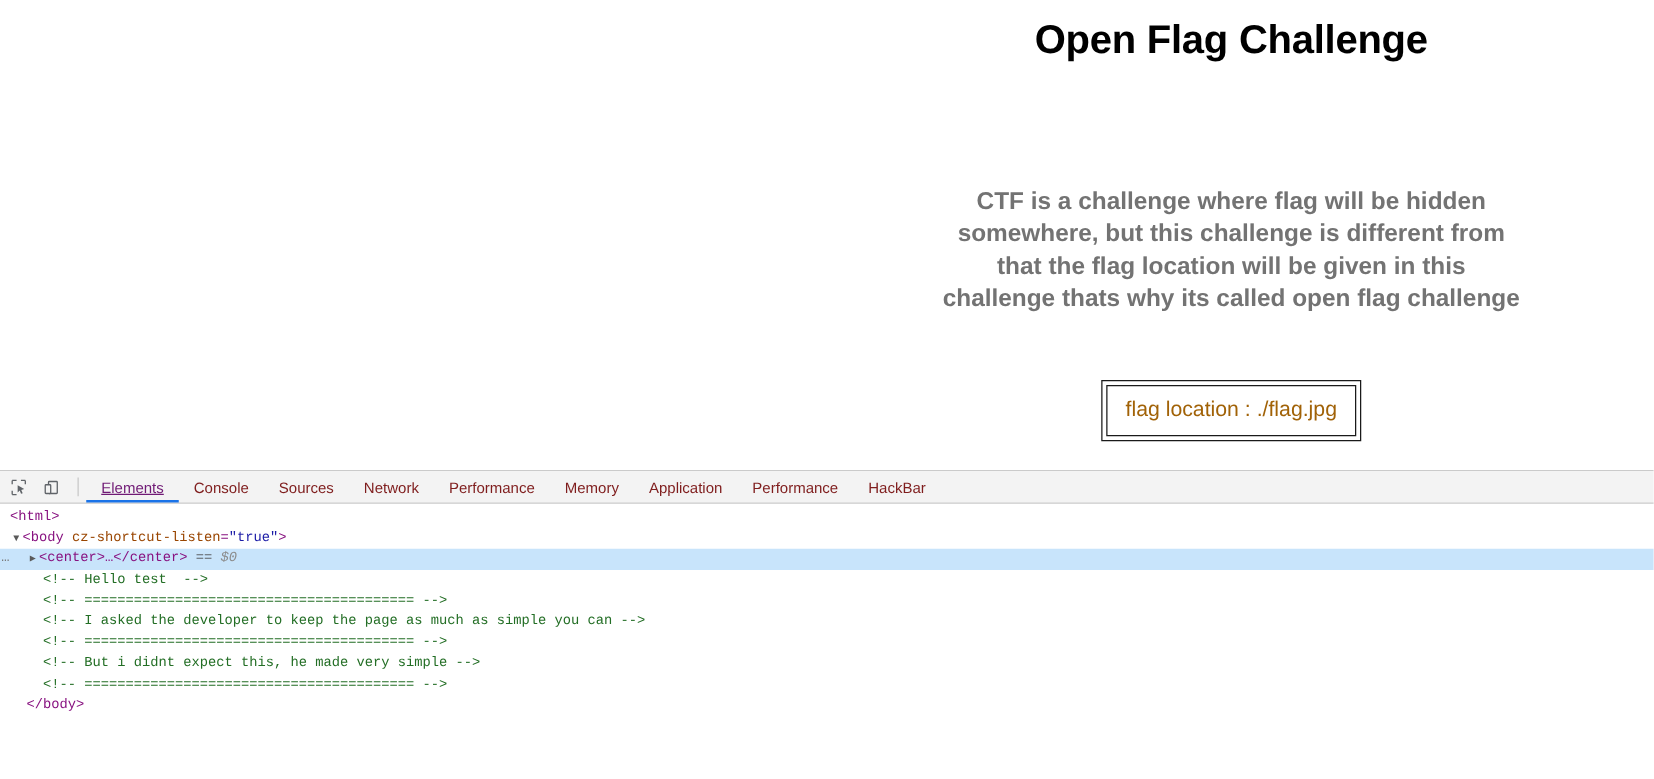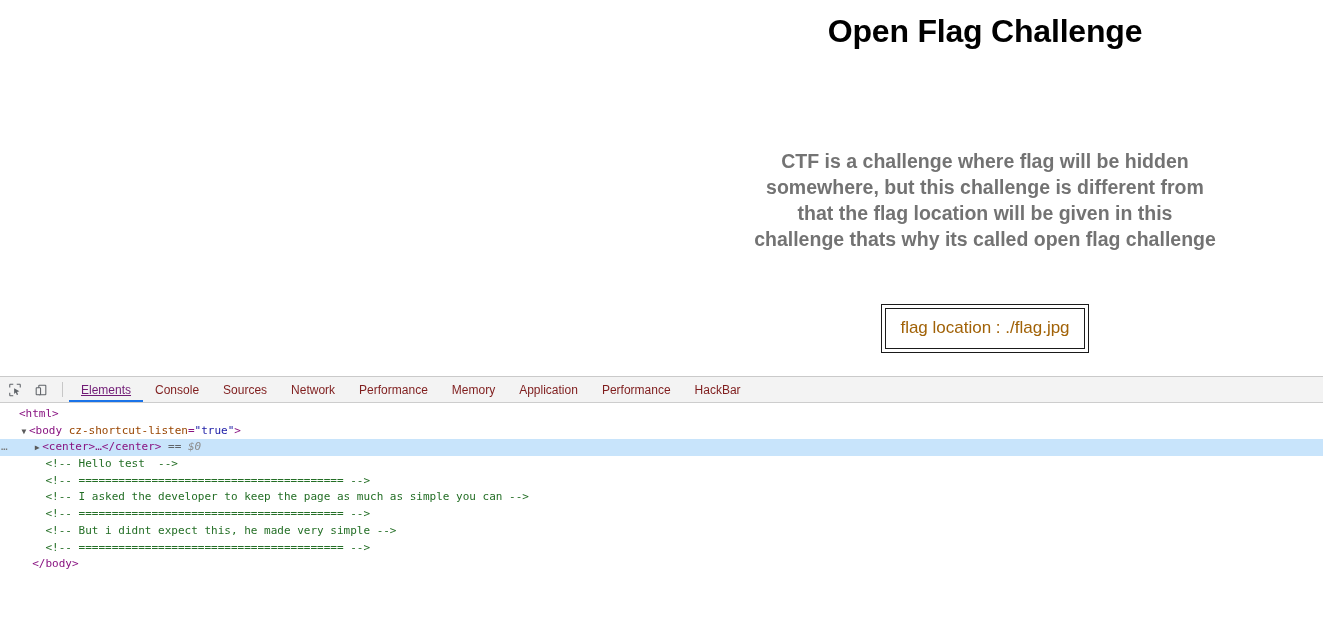--- a/index.html
+++ b/index.html
@@ -131,21 +131,22 @@
     font-size: 11px;
     line-height: 16.7px;
     padding-top: 3px;
     color: #222222;
     -webkit-font-smoothing: antialiased;
   }
   .dt-row {
     white-space: pre;
     height: 16.7px;
     position: relative;
-    padding-left: 19px;
+    padding-left: 8px;
+    font-family: Liberation Mono, monospace;
   }
   .dt-row.selected {
     background: #c8e4fb;
   }
   .dt-gutter-ellipsis {
     position: absolute;
     left: 1px;
     top: 0;
     color: #777777;
     font-size: 11px;

